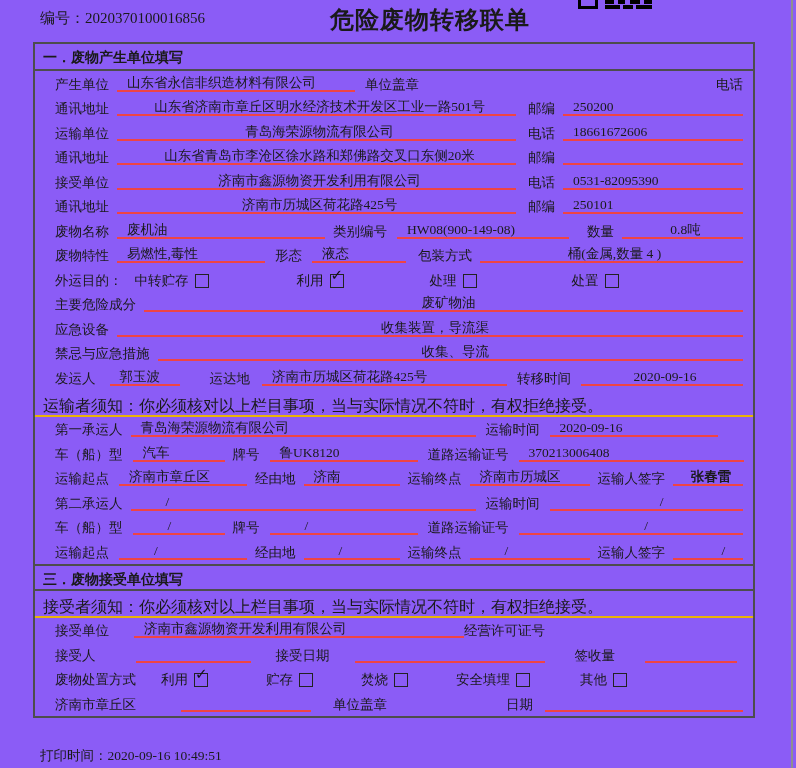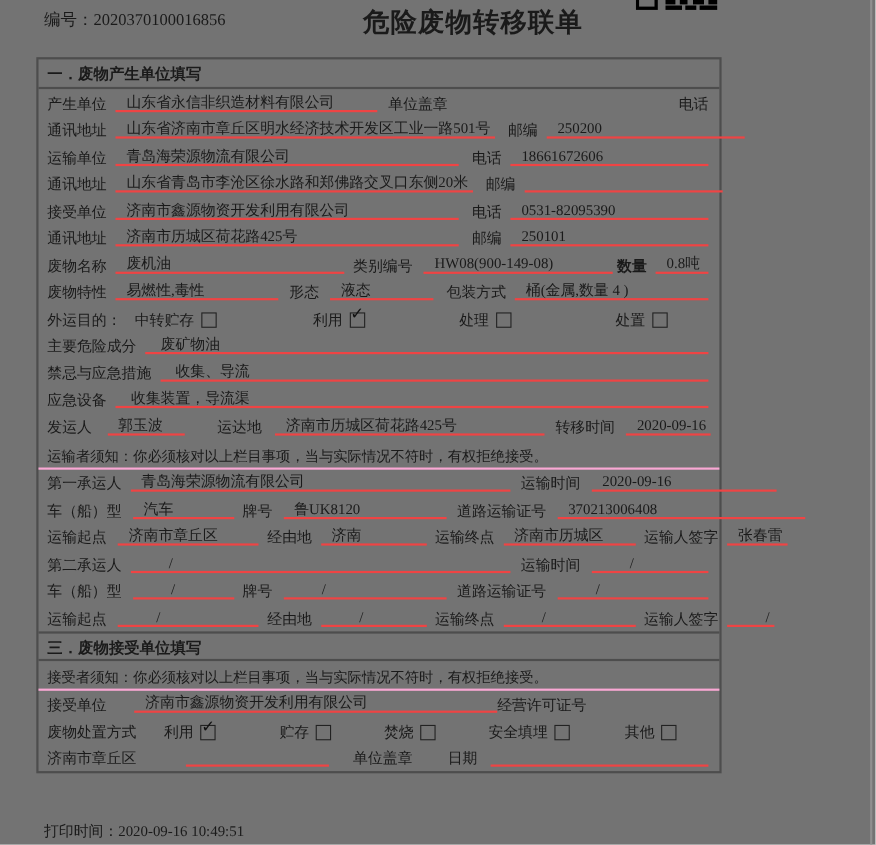--- a/index.html
+++ b/index.html
@@ -1,32 +1,32 @@
 <!DOCTYPE html>
 <html><head>
 <meta charset="utf-8">
 <style>
   html,body{margin:0;padding:0;background:#fff;}
-  .page{position:relative;width:796px;height:768px;background:#737373;overflow:hidden;
+  .page{position:relative;width:796px;height:768px;background:#8b5cf6;overflow:hidden;
         font-family:"Liberation Serif","DejaVu Serif",serif;color:#1a1a1a;}
   .edge-line{position:absolute;top:0;bottom:0;right:3px;width:2px;background:#8f8f8f;}
   .serial{position:absolute;left:40px;top:9px;font-size:15px;white-space:nowrap;}
   .title{position:absolute;left:0;width:860px;top:4px;text-align:center;font-size:24px;font-weight:bold;
          font-family:"DejaVu Sans","Liberation Sans",sans-serif;letter-spacing:1px;}
   .qr{position:absolute;left:578px;top:0;width:88px;height:9px;}
-  .form-table{position:absolute;left:33px;top:52px;width:623px;border:2px solid #4d4d4d;box-sizing:border-box;}
+  .form-table{position:absolute;left:33px;top:42px;width:722px;border:2px solid #4d4d4d;box-sizing:border-box;}
   .sec-h{height:27px;box-sizing:border-box;padding:5px 8px 0;font-weight:bold;font-size:14px;
          font-family:"DejaVu Sans","Liberation Sans",sans-serif;border-bottom:2px solid #4d4d4d;}
   .bt{border-top:2px solid #4d4d4d;}
-  .note{height:27px;box-sizing:border-box;padding:6px 8px 0;font-size:13px;border-bottom:2px solid #f9a8d4;white-space:nowrap;}
+  .note{height:27px;box-sizing:border-box;padding:6px 8px 0;font-size:16px;border-bottom:2px solid #eab308;white-space:nowrap;}
   .row{display:flex;align-items:flex-end;height:24.5px;box-sizing:border-box;
-       padding:0 10px 4px 8px;font-size:13.5px;line-height:15px;}
+       padding:0 10px 4px 20px;font-size:13.5px;line-height:15px;}
   .lbl{white-space:nowrap;flex:0 0 auto;}
   .fld{border-bottom:2px solid #ef4444;padding:0 4px 0 10px;white-space:nowrap;box-sizing:border-box;flex:0 0 auto;min-height:15px;}
-  .fld.fx{flex:1 1 auto;}
+  .fld.fx{flex:1 1 auto;text-align:center;}
   .fld.sl{padding-left:35px;}
   .sp{flex:1 1 auto;}
   .cbgrp{white-space:nowrap;display:flex;align-items:flex-end;flex:0 0 auto;}
   .cb{display:inline-block;position:relative;width:12px;height:12px;border:1.5px solid #222;
       margin-left:6px;vertical-align:-2px;flex:0 0 auto;}
   .cb .mark{position:absolute;left:0px;top:-7px;font-size:15px;font-weight:bold;color:#111;
             font-family:"DejaVu Sans",sans-serif;}
   .footer{position:absolute;left:40px;top:747px;font-size:13.5px;white-space:nowrap;}
 </style>
 </head>
@@ -96,21 +96,21 @@
         <span class="fld fx" style="margin-left:8px;margin-right:12px;">济南市历城区荷花路425号</span>
         <span class="lbl">邮编</span>
         <span class="fld" style="width:180px;margin-left:8px;">250101</span>
       </div>
 
       <div class="row">
         <span class="lbl">废物名称</span>
         <span class="fld" style="width:208px;margin-left:8px;">废机油</span>
         <span class="lbl" style="margin-left:8px;">类别编号</span>
         <span class="fld" style="width:172px;margin-left:10px;">HW08(900-149-08)</span>
-        <span class="lbl" style="margin-left:4px;font-weight:bold;">数量</span>
+        <span class="lbl" style="margin-left:18px;">数量</span>
         <span class="fld fx" style="margin-left:8px;">0.8吨</span>
       </div>
 
       <div class="row">
         <span class="lbl">废物特性</span>
         <span class="fld" style="width:148px;margin-left:8px;">易燃性,毒性</span>
         <span class="lbl" style="margin-left:10px;">形态</span>
         <span class="fld" style="width:94px;margin-left:10px;">液态</span>
         <span class="lbl" style="margin-left:12px;">包装方式</span>
         <span class="fld fx" style="margin-left:8px;">桶(金属,数量 4 )</span>
@@ -143,27 +143,27 @@
             </span>
         </span>
       </div>
 
       <div class="row">
         <span class="lbl">主要危险成分</span>
         <span class="fld fx" style="margin-left:8px;padding-left:14px;">废矿物油</span>
       </div>
 
       <div class="row">
+        <span class="lbl">应急设备</span>
+        <span class="fld fx" style="margin-left:8px;padding-left:14px;">收集装置，导流渠</span>
+      </div>
+
+      <div class="row">
         <span class="lbl">禁忌与应急措施</span>
         <span class="fld fx" style="margin-left:8px;padding-left:14px;">收集、导流</span>
-      </div>
-
-      <div class="row">
-        <span class="lbl">应急设备</span>
-        <span class="fld fx" style="margin-left:8px;padding-left:14px;">收集装置，导流渠</span>
       </div>
 
       <div class="row">
         <span class="lbl">发运人</span>
         <span class="fld" style="width:70px;margin-left:14px;">郭玉波</span>
         <span class="lbl" style="margin-left:30px;">运达地</span>
         <span class="fld" style="width:245px;margin-left:12px;">济南市历城区荷花路425号</span>
         <span class="lbl" style="margin-left:10px;">转移时间</span>
         <span class="fld fx" style="margin-left:10px;">2020-09-16</span>
       </div>
@@ -191,21 +191,21 @@
       </div>
 
       <div class="row">
         <span class="lbl">运输起点</span>
         <span class="fld" style="width:128px;margin-left:10px;">济南市章丘区</span>
         <span class="lbl" style="margin-left:8px;">经由地</span>
         <span class="fld" style="width:96px;margin-left:8px;">济南</span>
         <span class="lbl" style="margin-left:8px;">运输终点</span>
         <span class="fld" style="width:120px;margin-left:8px;">济南市历城区</span>
         <span class="lbl" style="margin-left:8px;">运输人签字</span>
-        <span class="fld fx" style="margin-left:8px;">张春雷</span>
+        <span class="fld fx" style="margin-left:8px;font-weight:bold;">张春雷</span>
       </div>
 
       <div class="row">
         <span class="lbl">第二承运人</span>
         <span class="fld sl" style="width:345px;margin-left:8px;">/</span>
         <span class="lbl" style="margin-left:10px;">运输时间</span>
         <span class="fld fx sl" style="margin-left:10px;">/</span>
       </div>
 
       <div class="row">
@@ -232,20 +232,29 @@
     <div class="sec">
       <div class="sec-h bt">三．废物接受单位填写</div>
       <div class="note">接受者须知：你必须核对以上栏目事项，当与实际情况不符时，有权拒绝接受。</div>
 
       <div class="row">
         <span class="lbl">接受单位</span>
         <span class="fld" style="width:330px;margin-left:25px;">济南市鑫源物资开发利用有限公司</span>
         <span class="lbl" style="margin-left:0;">经营许可证号</span>
       </div>
 
+      <div class="row">
+        <span class="lbl">接受人</span>
+        <span class="fld" style="width:115px;margin-left:40px;"></span>
+        <span class="lbl" style="margin-left:25px;">接受日期</span>
+        <span class="fld" style="width:190px;margin-left:25px;"></span>
+        <span class="lbl" style="margin-left:30px;">签收量</span>
+        <span class="fld" style="width:92px;margin-left:30px;"></span>
+        <span class="sp"></span>
+      </div>
 
       <div class="row">
         <span class="lbl">废物处置方式</span>
         <span class="cbgrp" style="margin-left:25px;">
           <span class="lbl">利用</span>
           <span class="cb">
               <span class="mark">✓</span>
             </span>
         </span>
         <span class="cbgrp" style="margin-left:58px;">

